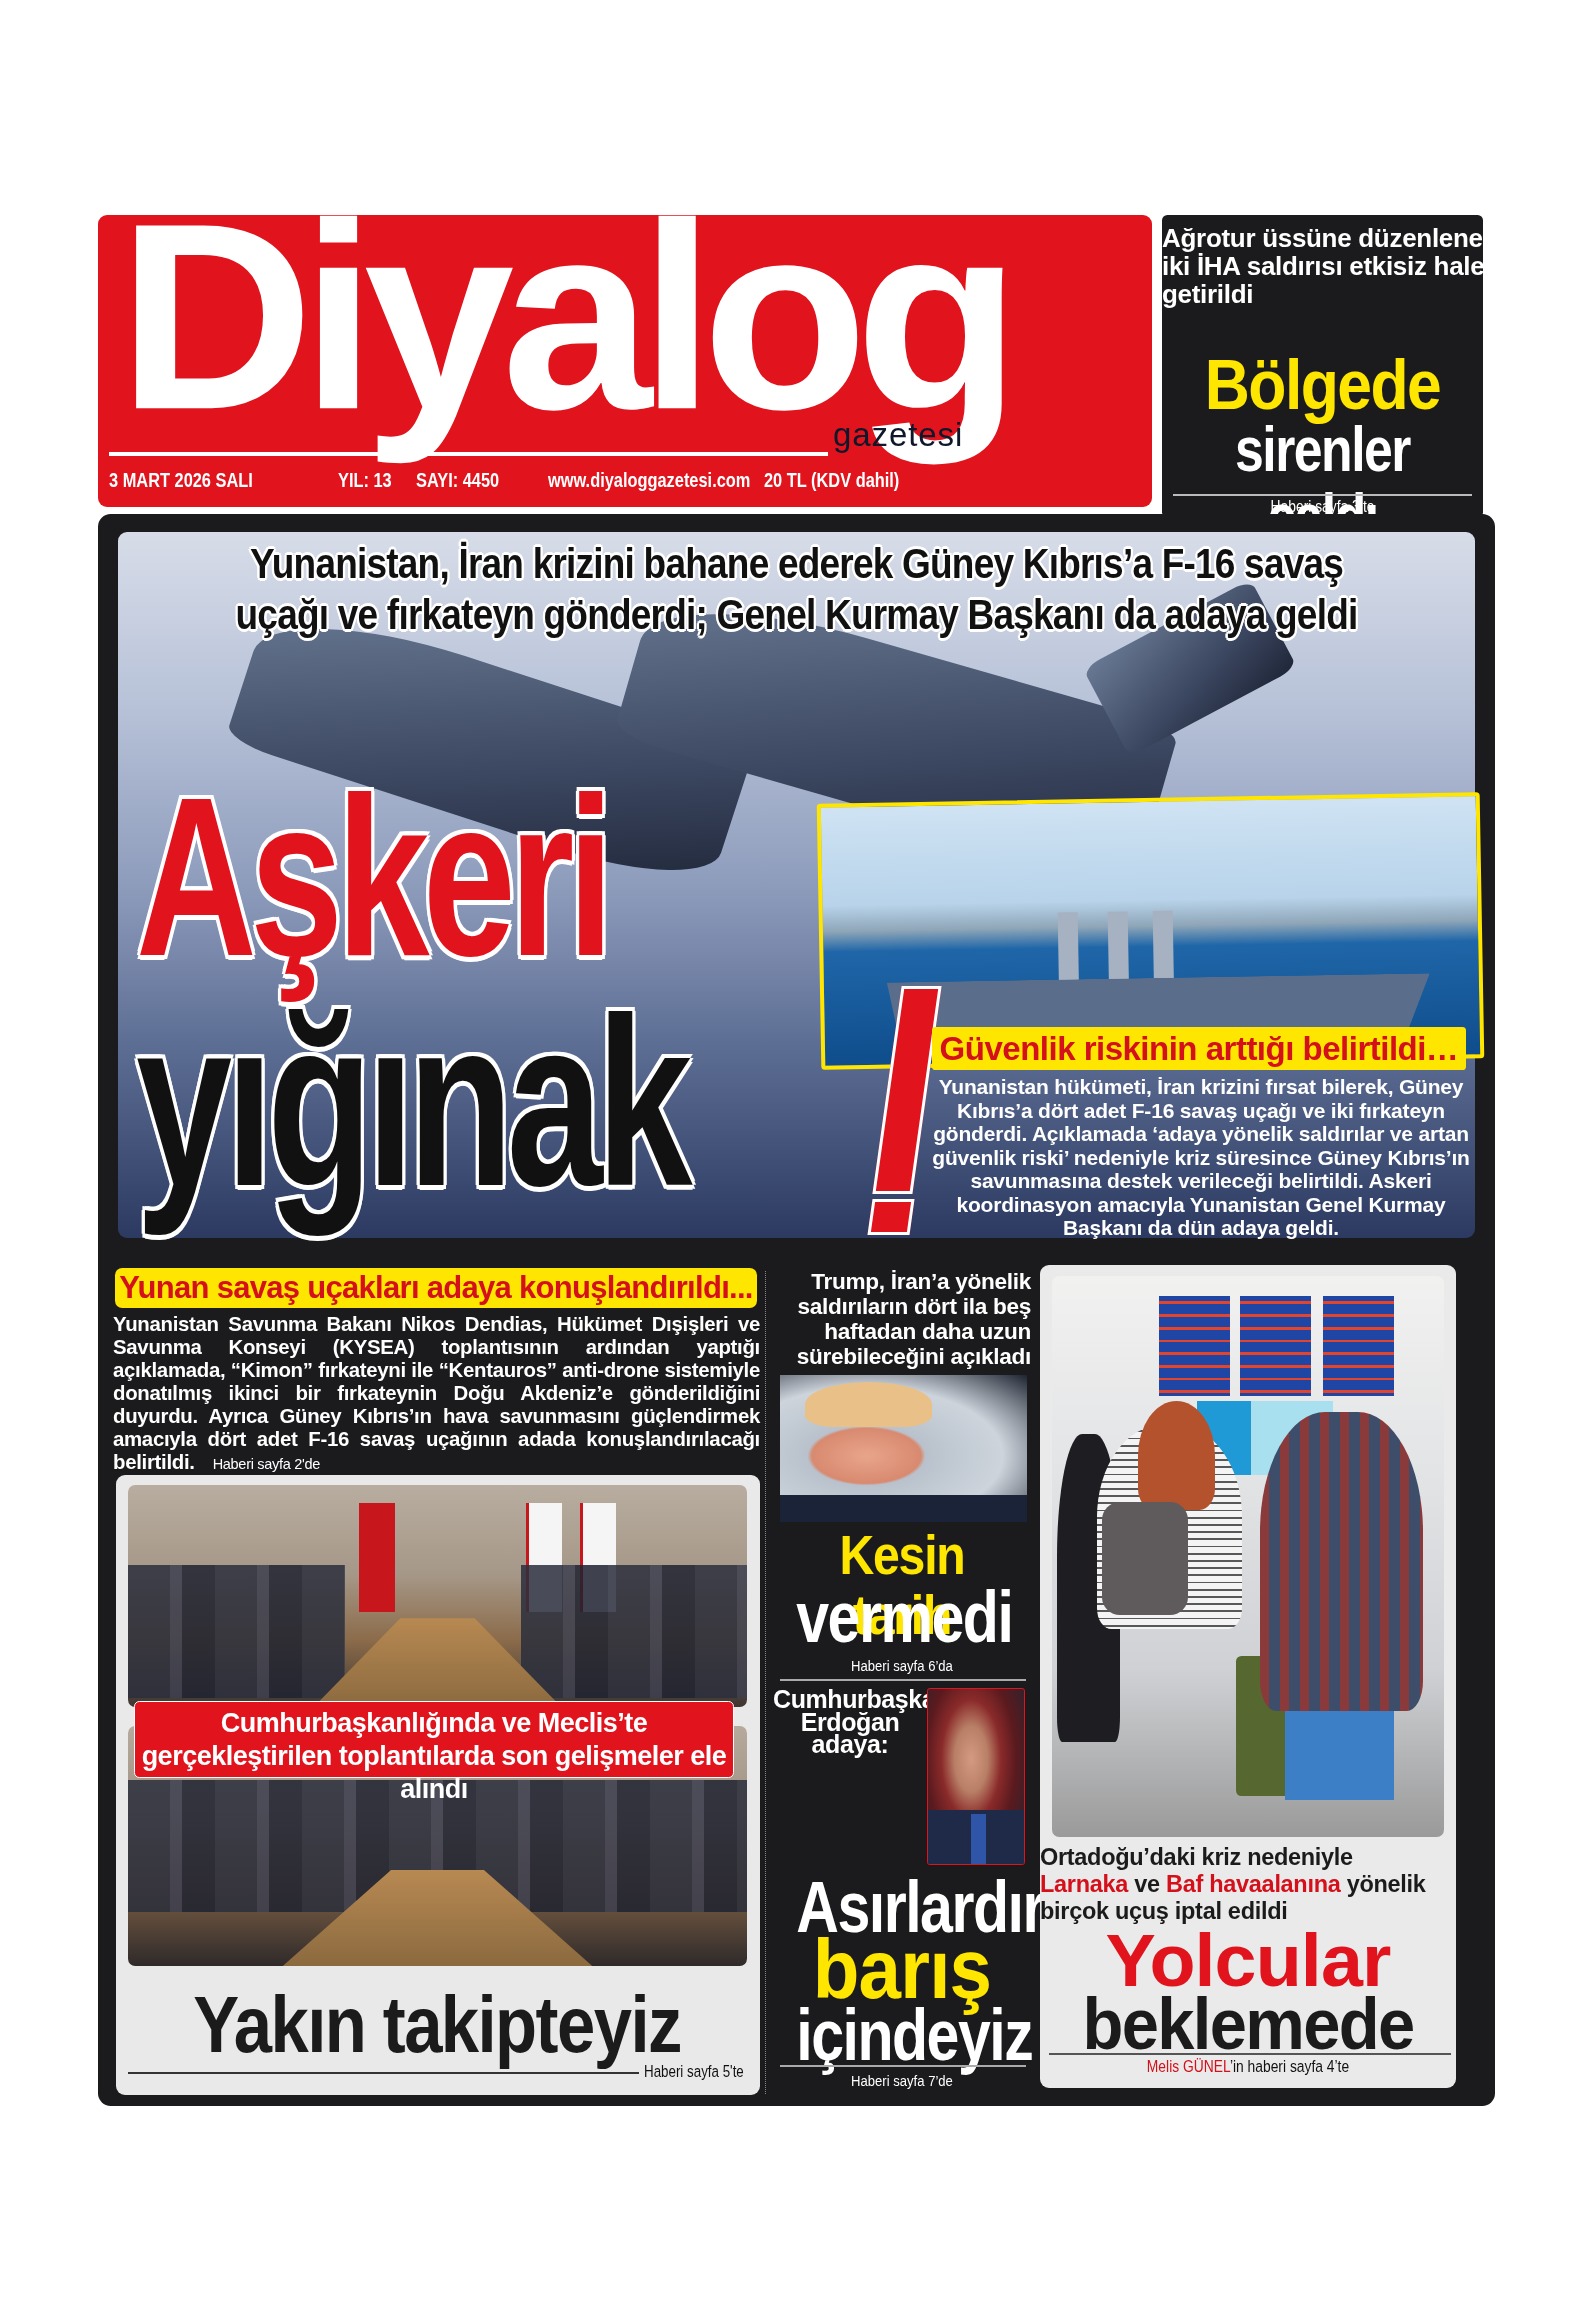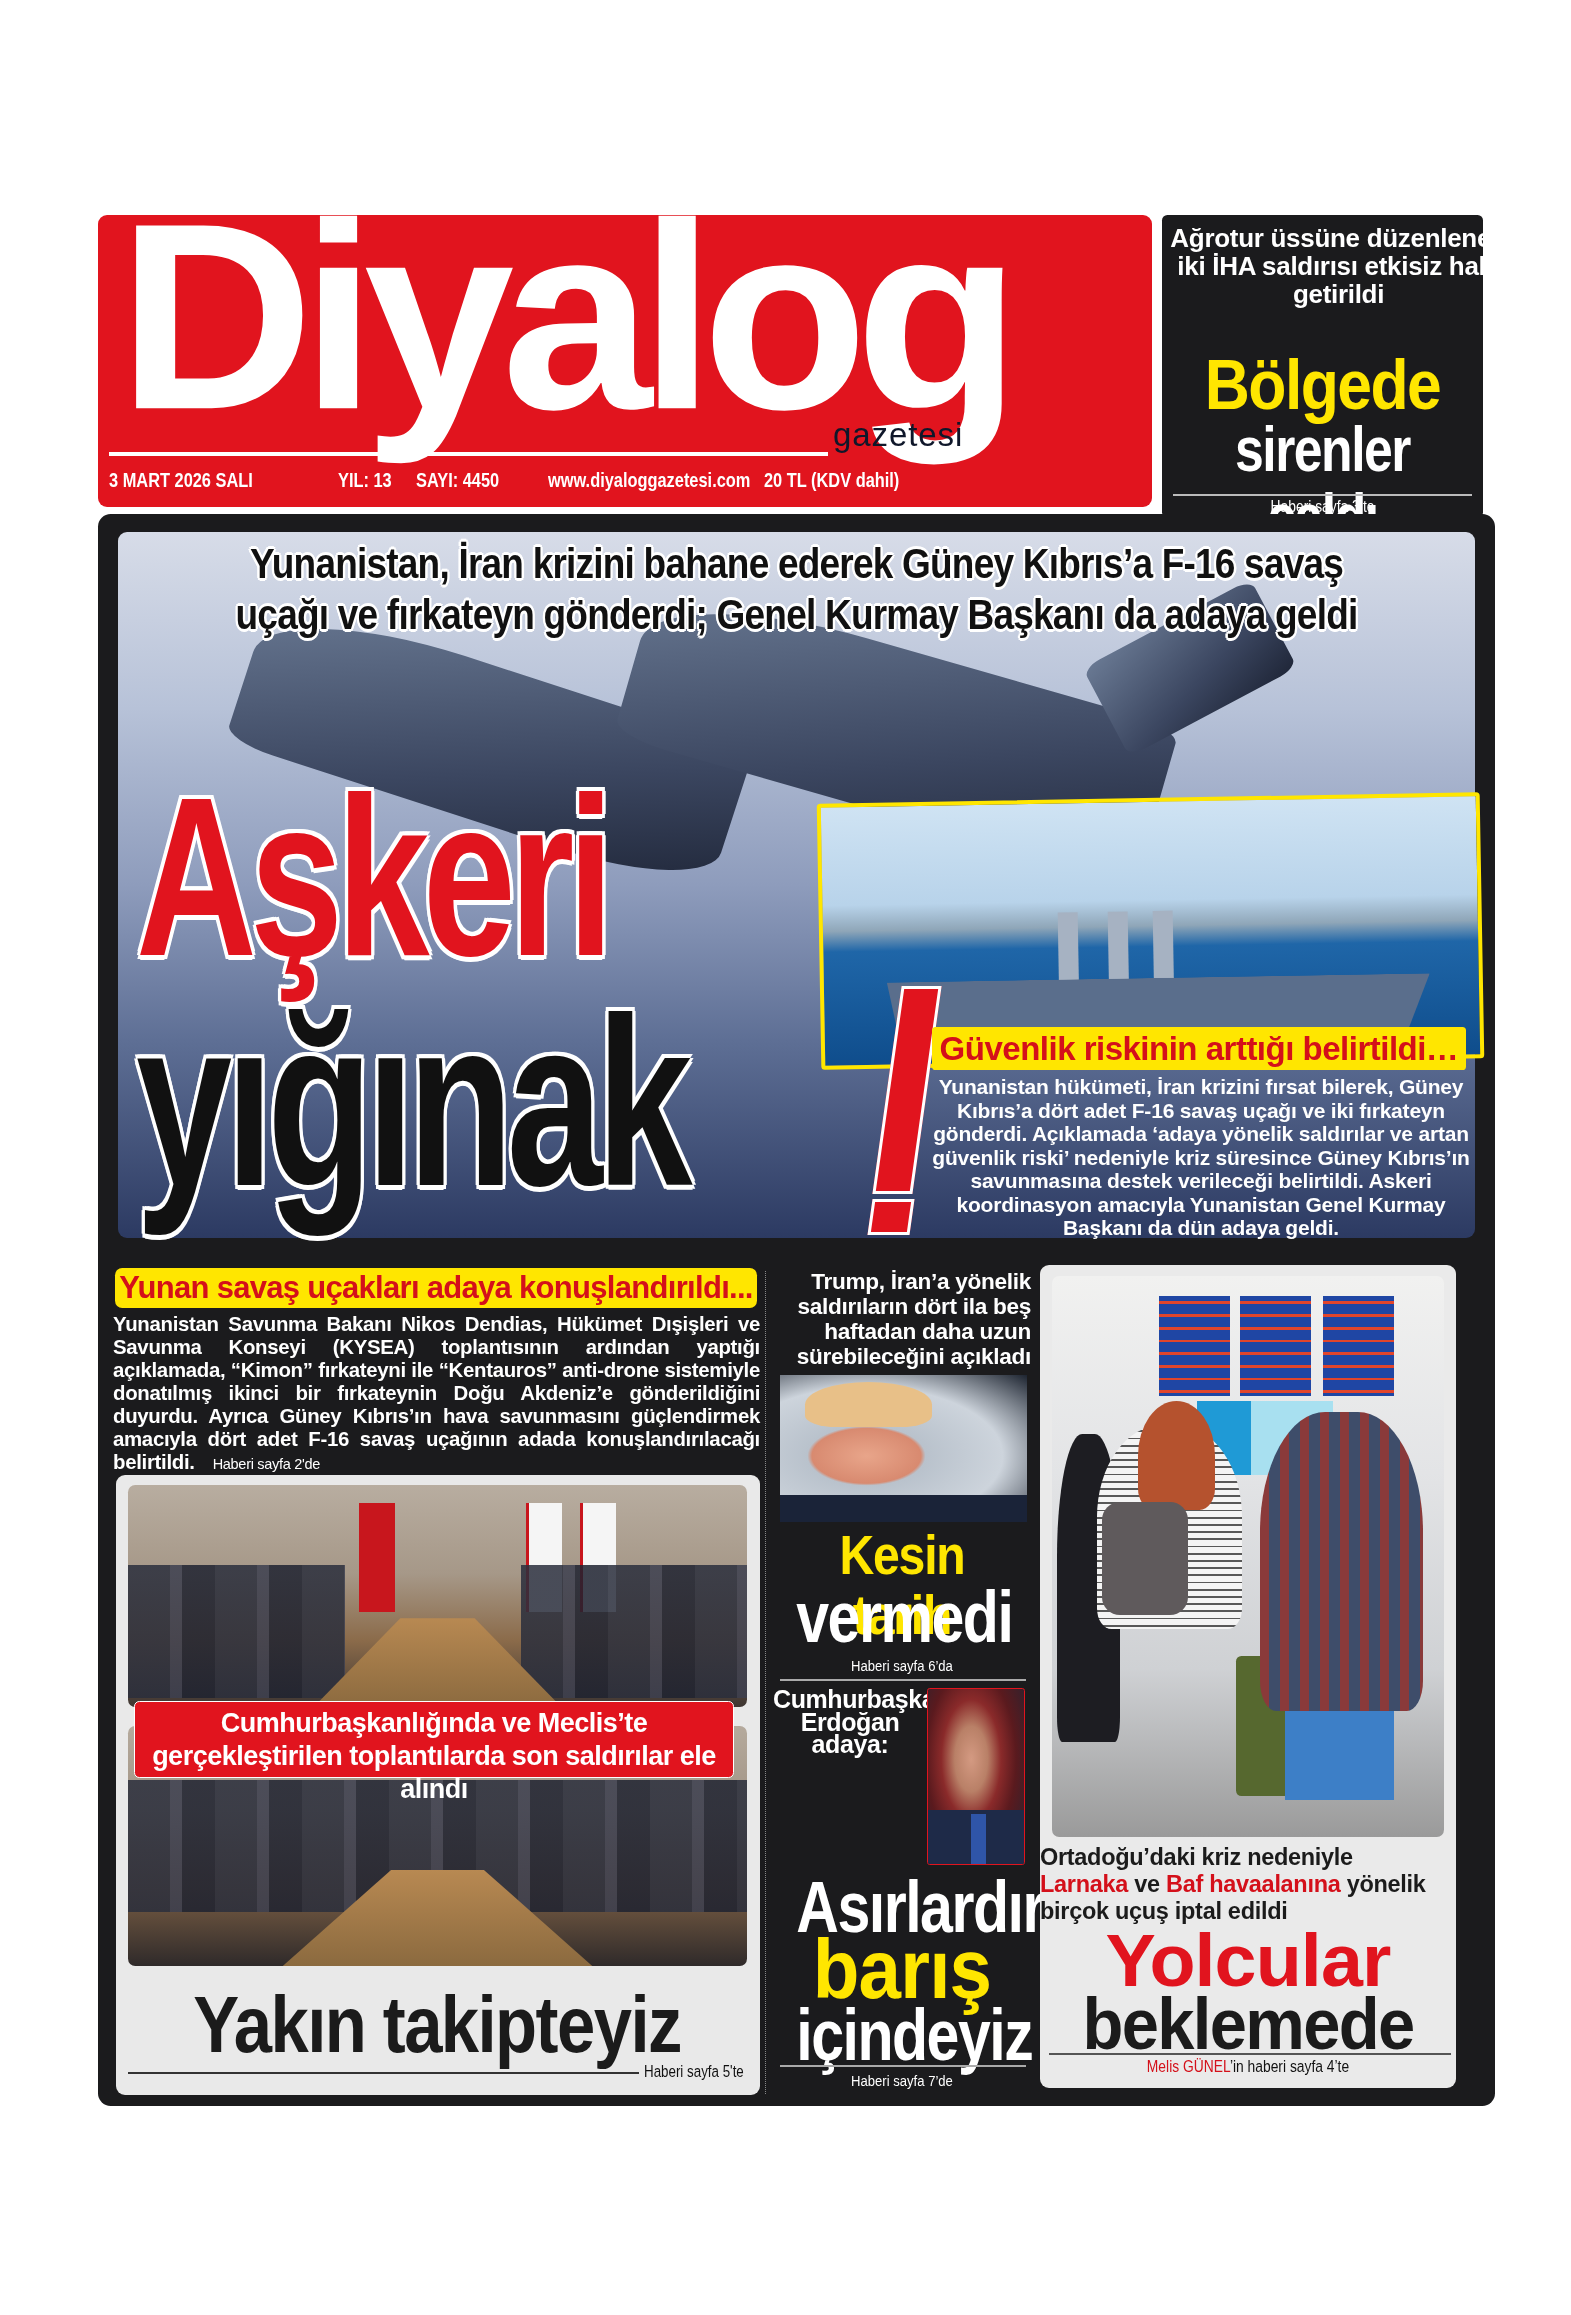--- a/index.html
+++ b/index.html
@@ -9,21 +9,21 @@
 
   
   .masthead{left:98px;top:215px;width:1054px;height:292px;background:#e1141e;border-radius:9px;overflow:hidden}
   .logo{left:20px;top:-34px;color:#fff;font-weight:700;font-size:271px;letter-spacing:-12.7px;line-height:1;white-space:nowrap;transform:scaleY(0.98)}
   .logo-gazetesi{left:735px;top:201px;color:#0f172a;font-weight:400;font-size:33px;letter-spacing:0.9px}
   .mh-line{height:3.6px;background:#fff}
   .mh-info{top:253px;color:#fff;font-size:21px;font-weight:700;transform:scaleX(0.78);transform-origin:left center;white-space:nowrap}
 
   
   .topbox{left:1162px;top:215px;width:321px;height:303px;background:#1b1b1d;border-radius:5.4px}
-  .topbox-kicker{left:0;top:9px;width:353px;text-align:center;color:#fff;font-weight:900;font-size:26px;line-height:28px;letter-spacing:-0.3px}
+  .topbox-kicker{left:0;top:9px;width:353px;text-align:left;color:#fff;font-weight:900;font-size:26px;line-height:28px;letter-spacing:-0.3px}
   .topbox-title1{left:0;top:134px;width:321px;text-align:center;color:#ffe600;font-weight:900;font-size:71px;line-height:71px;letter-spacing:-1.8px;transform:scaleX(0.88)}
   .topbox-title2{left:0;top:201px;width:321px;text-align:center;color:#fff;font-weight:700;font-size:63px;line-height:67px;letter-spacing:-1.8px;transform:scaleX(0.82)}
   .topbox-rule{left:11px;top:279px;width:299px;height:1.8px;background:#bbb}
   .topbox-ref{left:0;top:282px;width:321px;text-align:center;color:#fff;font-size:16.3px;transform:scaleX(0.85)}
 
   
   .frame{left:98px;top:514px;width:1397px;height:1592px;background:#1b1b1d;border-radius:12.7px}
 
   
   .lead{left:118px;top:532px;width:1357px;height:706px;border-radius:9px;overflow:hidden;
@@ -171,21 +171,21 @@
   <div class="flag-kktc" style="left:398px"></div>
   <div class="flag-kktc" style="left:452px"></div>
   <div class="people-row" style="left:0;width:217px"></div>
   <div class="people-row" style="right:0;width:226px"></div>
   <div class="table-strip"></div>
 </div>
 <div class="abs photo2">
   <div class="people-row" style="left:0;width:619px;height:55%;bottom:54px"></div>
   <div class="table-strip" style="left:25%;width:50%"></div>
 </div>
-<div class="abs ll-caption">Cumhurbaşkanlığında ve Meclis’te gerçekleştirilen toplantılarda son saldırılar ele alındı</div>
+<div class="abs ll-caption">Cumhurbaşkanlığında ve Meclis’te gerçekleştirilen toplantılarda son gelişmeler ele alındı</div>
 <div class="abs ll-head">Yakın takipteyiz</div>
 <div class="abs ll-rule"></div>
 <div class="abs ll-pref">Haberi sayfa 5'te</div>
 
 <div class="abs mid-divider"></div>
 <div class="abs mid-kicker">Trump, İran’a yönelik saldırıların dört ila beş haftadan daha uzun sürebileceğini açıkladı</div>
 <div class="abs trump">
   <div class="trump-hair"></div>
   <div class="trump-suit"></div>
 </div>

